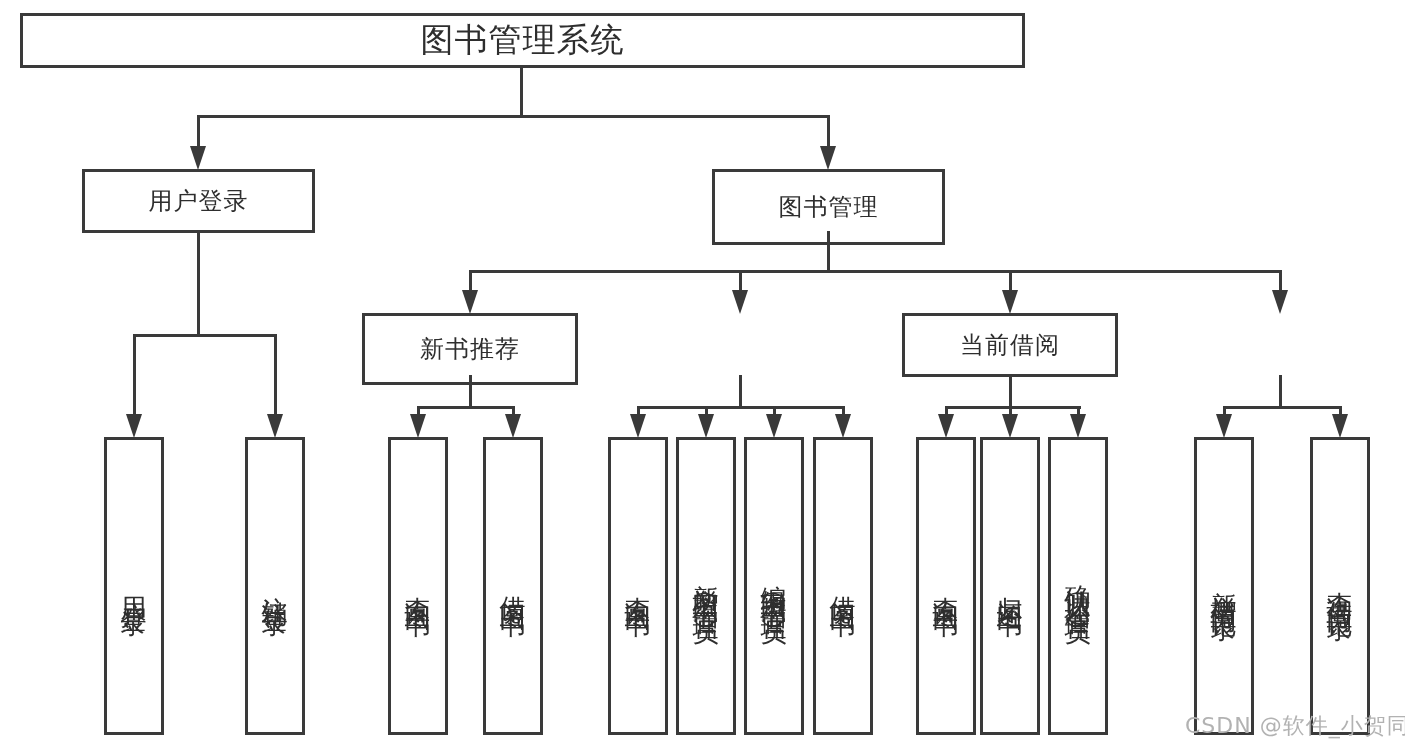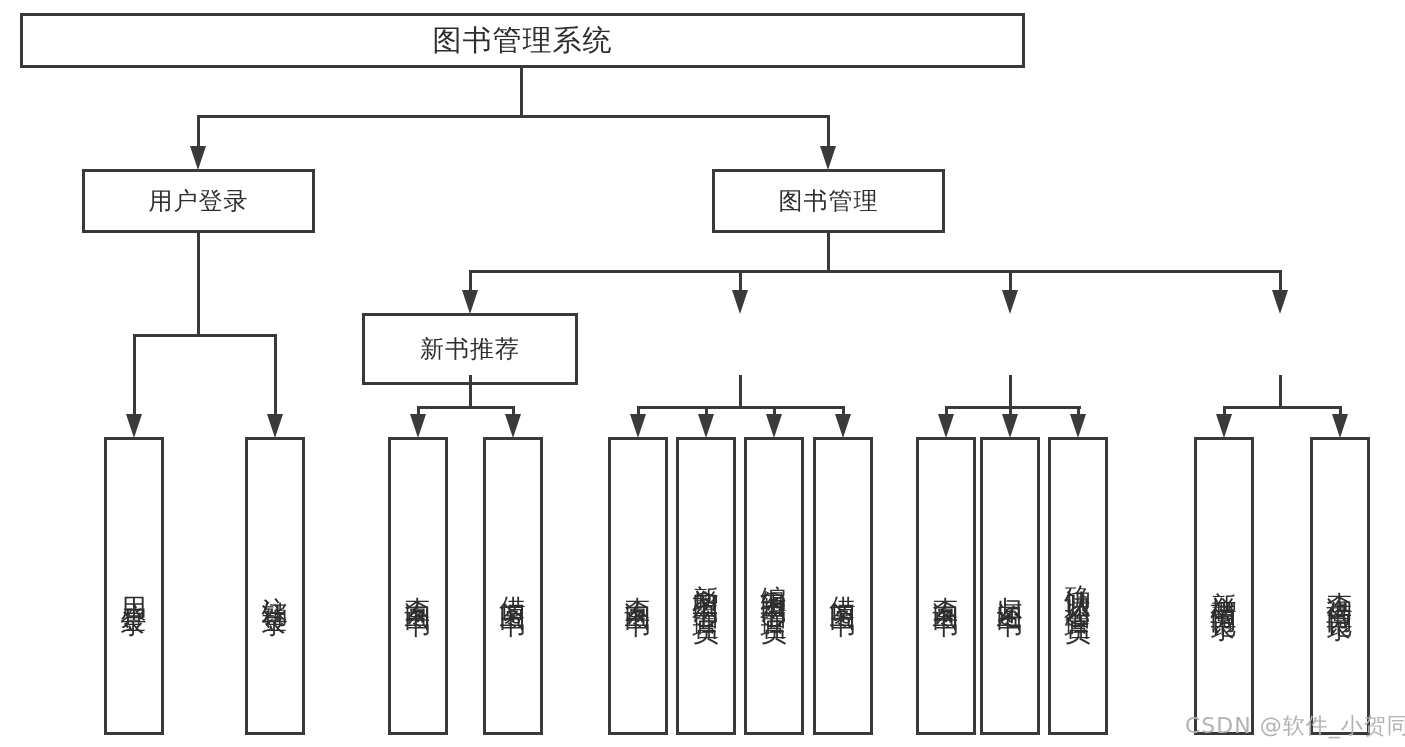--- a/index.html
+++ b/index.html
@@ -1,21 +1,21 @@
 <!DOCTYPE html>
 <html><head>
 <meta charset="utf-8">
 <style>
   html,body{margin:0;padding:0;background:#fff;}
   #stage{position:relative;width:1405px;height:747px;background:#fff;overflow:hidden;
          font-family:"DejaVu Sans","Liberation Sans",sans-serif;}
   .box{position:absolute;box-sizing:border-box;border:3px solid var(--line,#3a3a3a);
        background:#fff;display:flex;align-items:center;justify-content:center;}
   .hlabel{font-size:24px;color:var(--text,#2e2e2e);letter-spacing:1px;white-space:nowrap;}
-  .root .hlabel{font-size:29px;}
+  .root .hlabel{font-size:33px;}
   .vbox{width:60px;height:298px;}
   .vlabel{writing-mode:vertical-rl;text-orientation:mixed;font-size:26px;
           letter-spacing:5px;color:var(--text,#2e2e2e);line-height:1;}
   .vline{position:absolute;width:3px;background:var(--line,#3a3a3a);}
   .hline{position:absolute;height:3px;background:var(--line,#3a3a3a);}
   .arrow{position:absolute;width:0;height:0;
          border-left:8px solid transparent;border-right:8px solid transparent;
          border-top:24px solid var(--line,#3a3a3a);}
   .watermark{position:absolute;left:1185px;top:711px;font-size:22px;
              color:var(--wm,#b2b2b2);white-space:nowrap;z-index:5;letter-spacing:1px;}
@@ -32,21 +32,21 @@
   <div class="vline" style="left:520px;top:66px;height:50px"></div>
   <div class="hline" style="left:197px;top:115px;width:633px"></div>
   <div class="vline" style="left:197px;top:115px;height:32px"></div>
   <div class="arrow" style="left:190px;top:146px"></div>
   <div class="vline" style="left:827px;top:115px;height:32px"></div>
   <div class="arrow" style="left:820px;top:146px"></div>
 
   <div class="box" style="left:82px;top:169px;width:233px;height:64px">
     <span class="hlabel">用户登录</span>
   </div>
-  <div class="box" style="left:712px;top:169px;width:233px;height:64px">
+  <div class="box" style="left:712px;top:169px;width:233px;height:76px">
     <span class="hlabel">图书管理</span>
   </div>
 
   <div class="vline" style="left:197px;top:231px;height:106px"></div>
   <div class="hline" style="left:133px;top:334px;width:144px"></div>
   <div class="vline" style="left:133px;top:334px;height:82px"></div>
   <div class="arrow" style="left:126px;top:414px"></div>
   <div class="vline" style="left:274px;top:334px;height:82px"></div>
   <div class="arrow" style="left:267px;top:414px"></div>
 
@@ -56,20 +56,23 @@
   <div class="arrow" style="left:462px;top:290px"></div>
   <div class="vline" style="left:739px;top:270px;height:22px"></div>
   <div class="arrow" style="left:732px;top:290px"></div>
   <div class="vline" style="left:1009px;top:270px;height:22px"></div>
   <div class="arrow" style="left:1002px;top:290px"></div>
   <div class="vline" style="left:1279px;top:270px;height:22px"></div>
   <div class="arrow" style="left:1272px;top:290px"></div>
 
   <div class="box" style="left:362px;top:313px;width:216px;height:72px">
     <span class="hlabel">新书推荐</span>
+  </div>
+  <div class="box" style="left:902px;top:313px;width:216px;height:64px">
+    <span class="hlabel">当前借阅</span>
   </div>
 
   <div class="vline" style="left:469px;top:375px;height:34px"></div>
   <div class="hline" style="left:417px;top:406px;width:98px"></div>
   <div class="vline" style="left:417px;top:406px;height:10px"></div>
   <div class="arrow" style="left:410px;top:414px"></div>
   <div class="vline" style="left:512px;top:406px;height:10px"></div>
   <div class="arrow" style="left:505px;top:414px"></div>
 
   <div class="vline" style="left:739px;top:375px;height:34px"></div>

